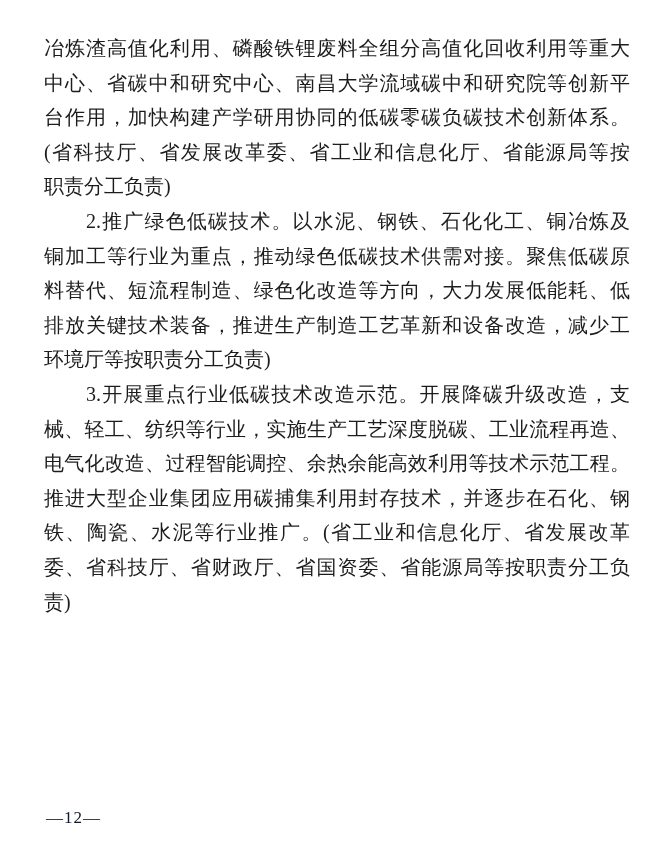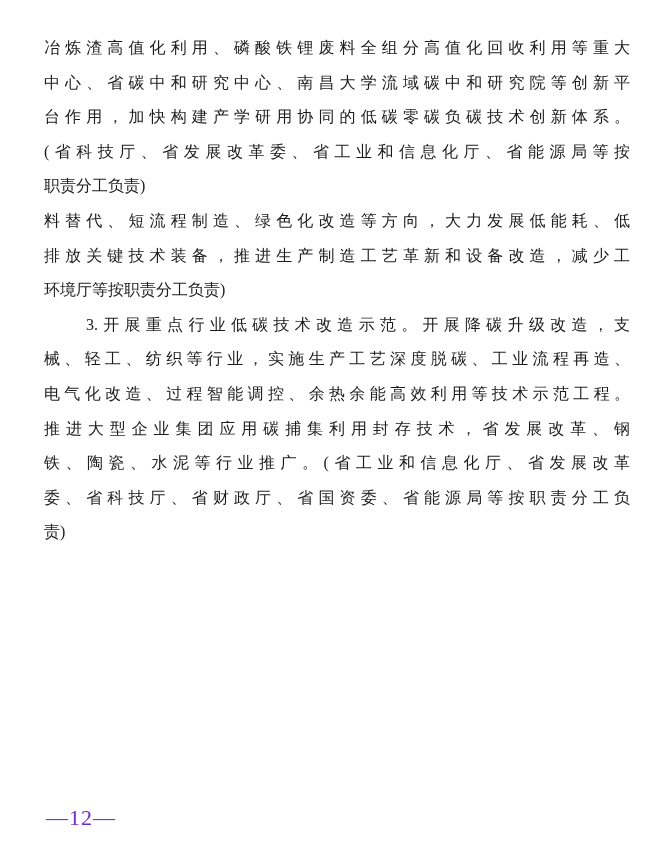--- a/index.html
+++ b/index.html
@@ -15,59 +15,61 @@
   }
   .textblock {
     position: absolute;
     left: 44px;
     top: 31px;
     width: 586px;
   }
   .line {
     height: 34.6px;
     line-height: 34.6px;
-    font-size: 16px;
+    font-size: 20px;
     white-space: nowrap;
     text-align: justify;
     text-align-last: justify;
     -moz-text-align-last: justify;
   }
   .line.short {
     text-align: right;
     text-align-last: left;
     -moz-text-align-last: left;
   }
   .line.indent {
     text-indent: 42px;
   }
   .pagenum {
     position: absolute;
     left: 46px;
     top: 806px;
-    font-size: 22px;
+    font-size: 17px;
     line-height: 24px;
     letter-spacing: 1px;
-    color: #6d28d9;
+    color: #0f172a;
   }
 </style>
 </head>
 <body>
 
 <div class="page">
   <main class="textblock">
     <div class="line">冶炼渣高值化利用、磷酸铁锂废料全组分高值化回收利用等重大</div>
     <div class="line">中心、省碳中和研究中心、南昌大学流域碳中和研究院等创新平</div>
     <div class="line">台作用，加快构建产学研用协同的低碳零碳负碳技术创新体系。</div>
     <div class="line">(省科技厅、省发展改革委、省工业和信息化厅、省能源局等按</div>
     <div class="line short">职责分工负责)</div>
+    <div class="line indent">2.推广绿色低碳技术。以水泥、钢铁、石化化工、铜冶炼及</div>
+    <div class="line">铜加工等行业为重点，推动绿色低碳技术供需对接。聚焦低碳原</div>
     <div class="line">料替代、短流程制造、绿色化改造等方向，大力发展低能耗、低</div>
     <div class="line">排放关键技术装备，推进生产制造工艺革新和设备改造，减少工</div>
     <div class="line short">环境厅等按职责分工负责)</div>
     <div class="line indent">3.开展重点行业低碳技术改造示范。开展降碳升级改造，支</div>
     <div class="line">械、轻工、纺织等行业，实施生产工艺深度脱碳、工业流程再造、</div>
     <div class="line">电气化改造、过程智能调控、余热余能高效利用等技术示范工程。</div>
-    <div class="line">推进大型企业集团应用碳捕集利用封存技术，省发展改革、钢</div>
+    <div class="line">推进大型企业集团应用碳捕集利用封存技术，并逐步在石化、钢</div>
     <div class="line">铁、陶瓷、水泥等行业推广。(省工业和信息化厅、省发展改革</div>
     <div class="line">委、省科技厅、省财政厅、省国资委、省能源局等按职责分工负</div>
     <div class="line short">责)</div>
   </main>
   <div class="pagenum">—12—</div>
 </div>
 
 </body></html>

